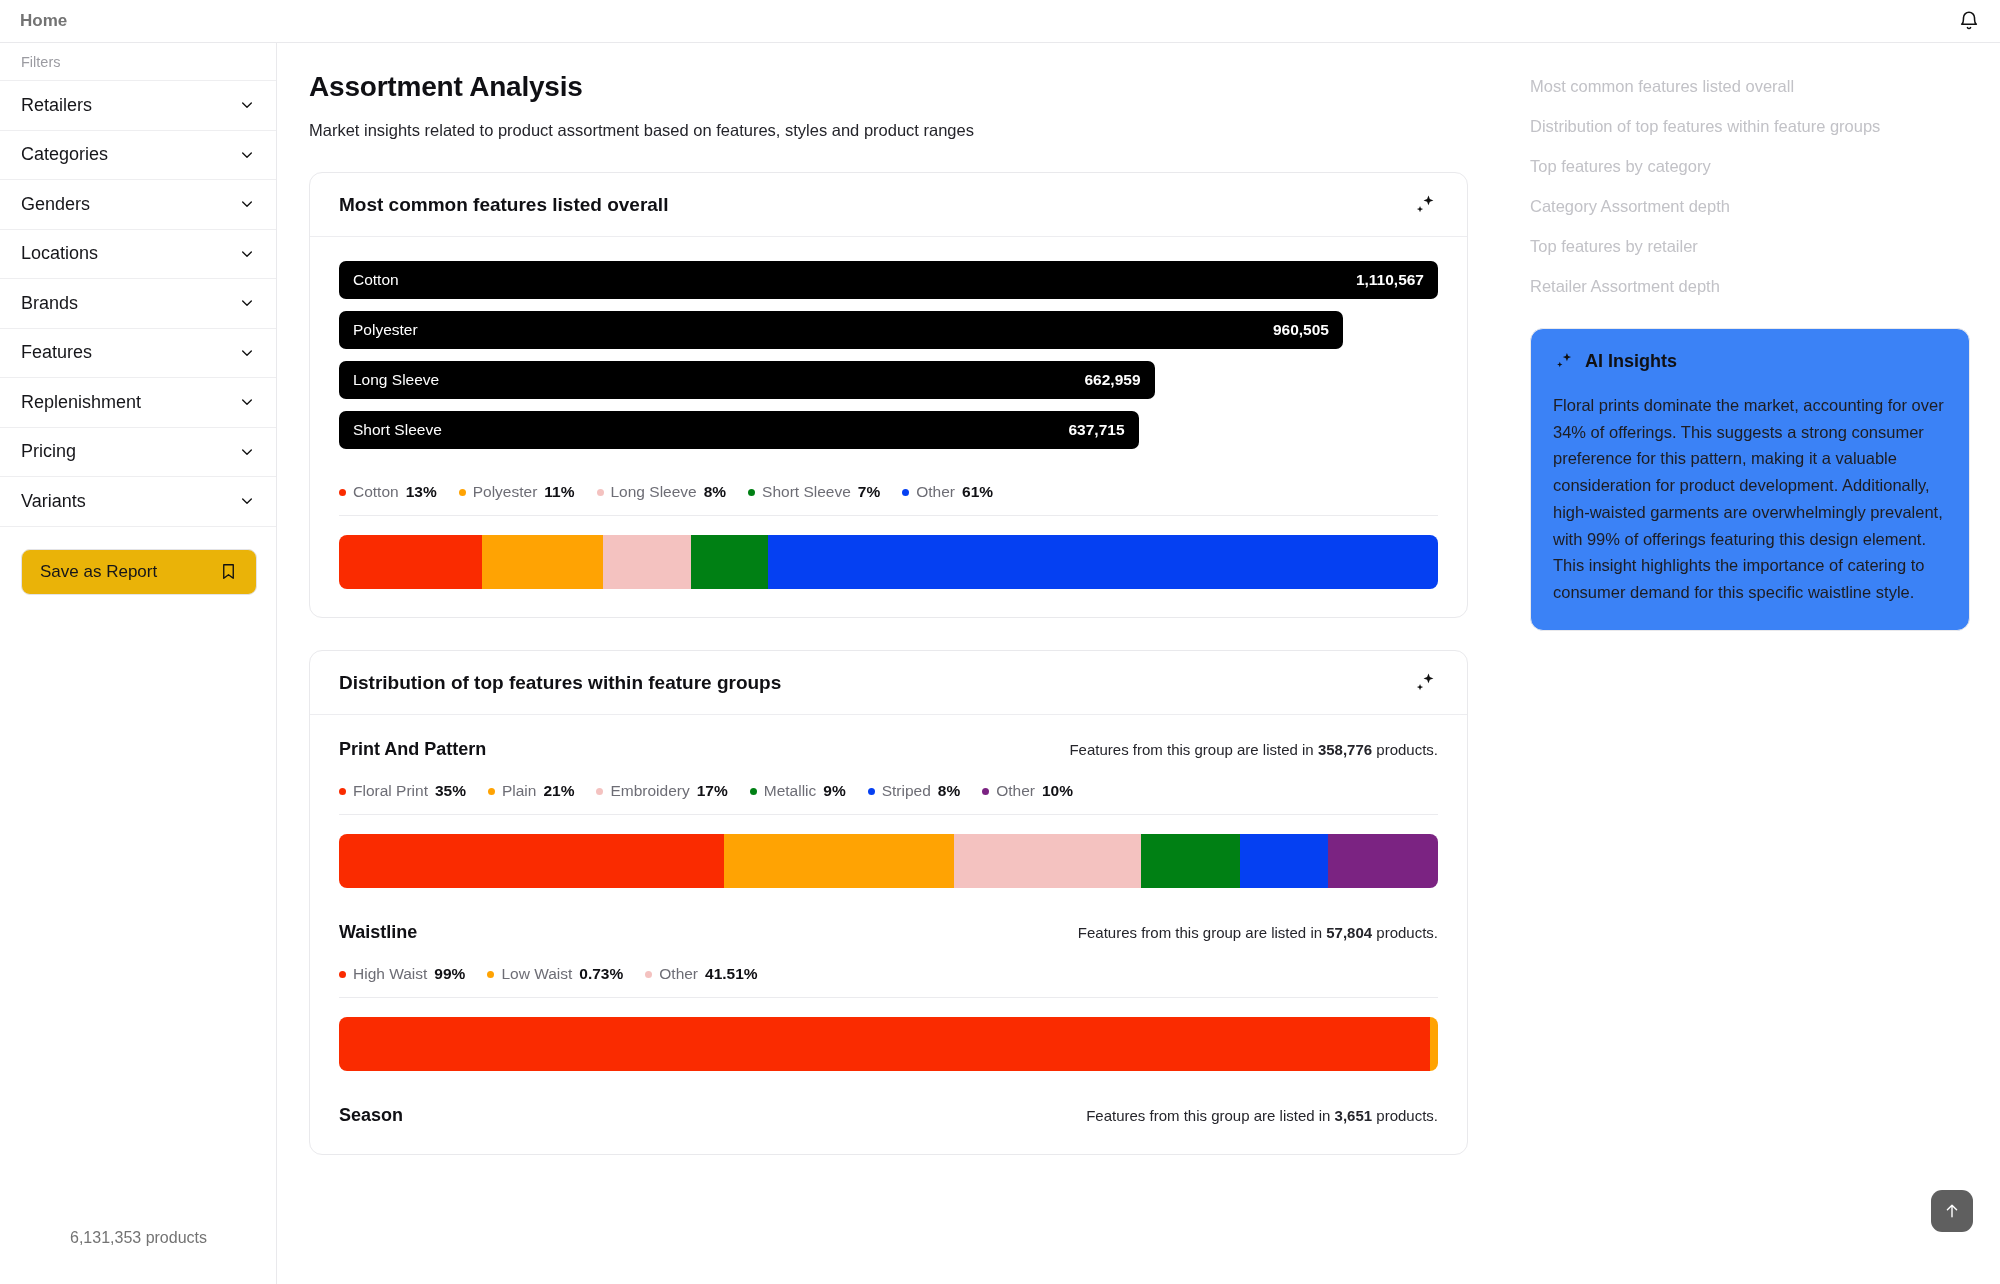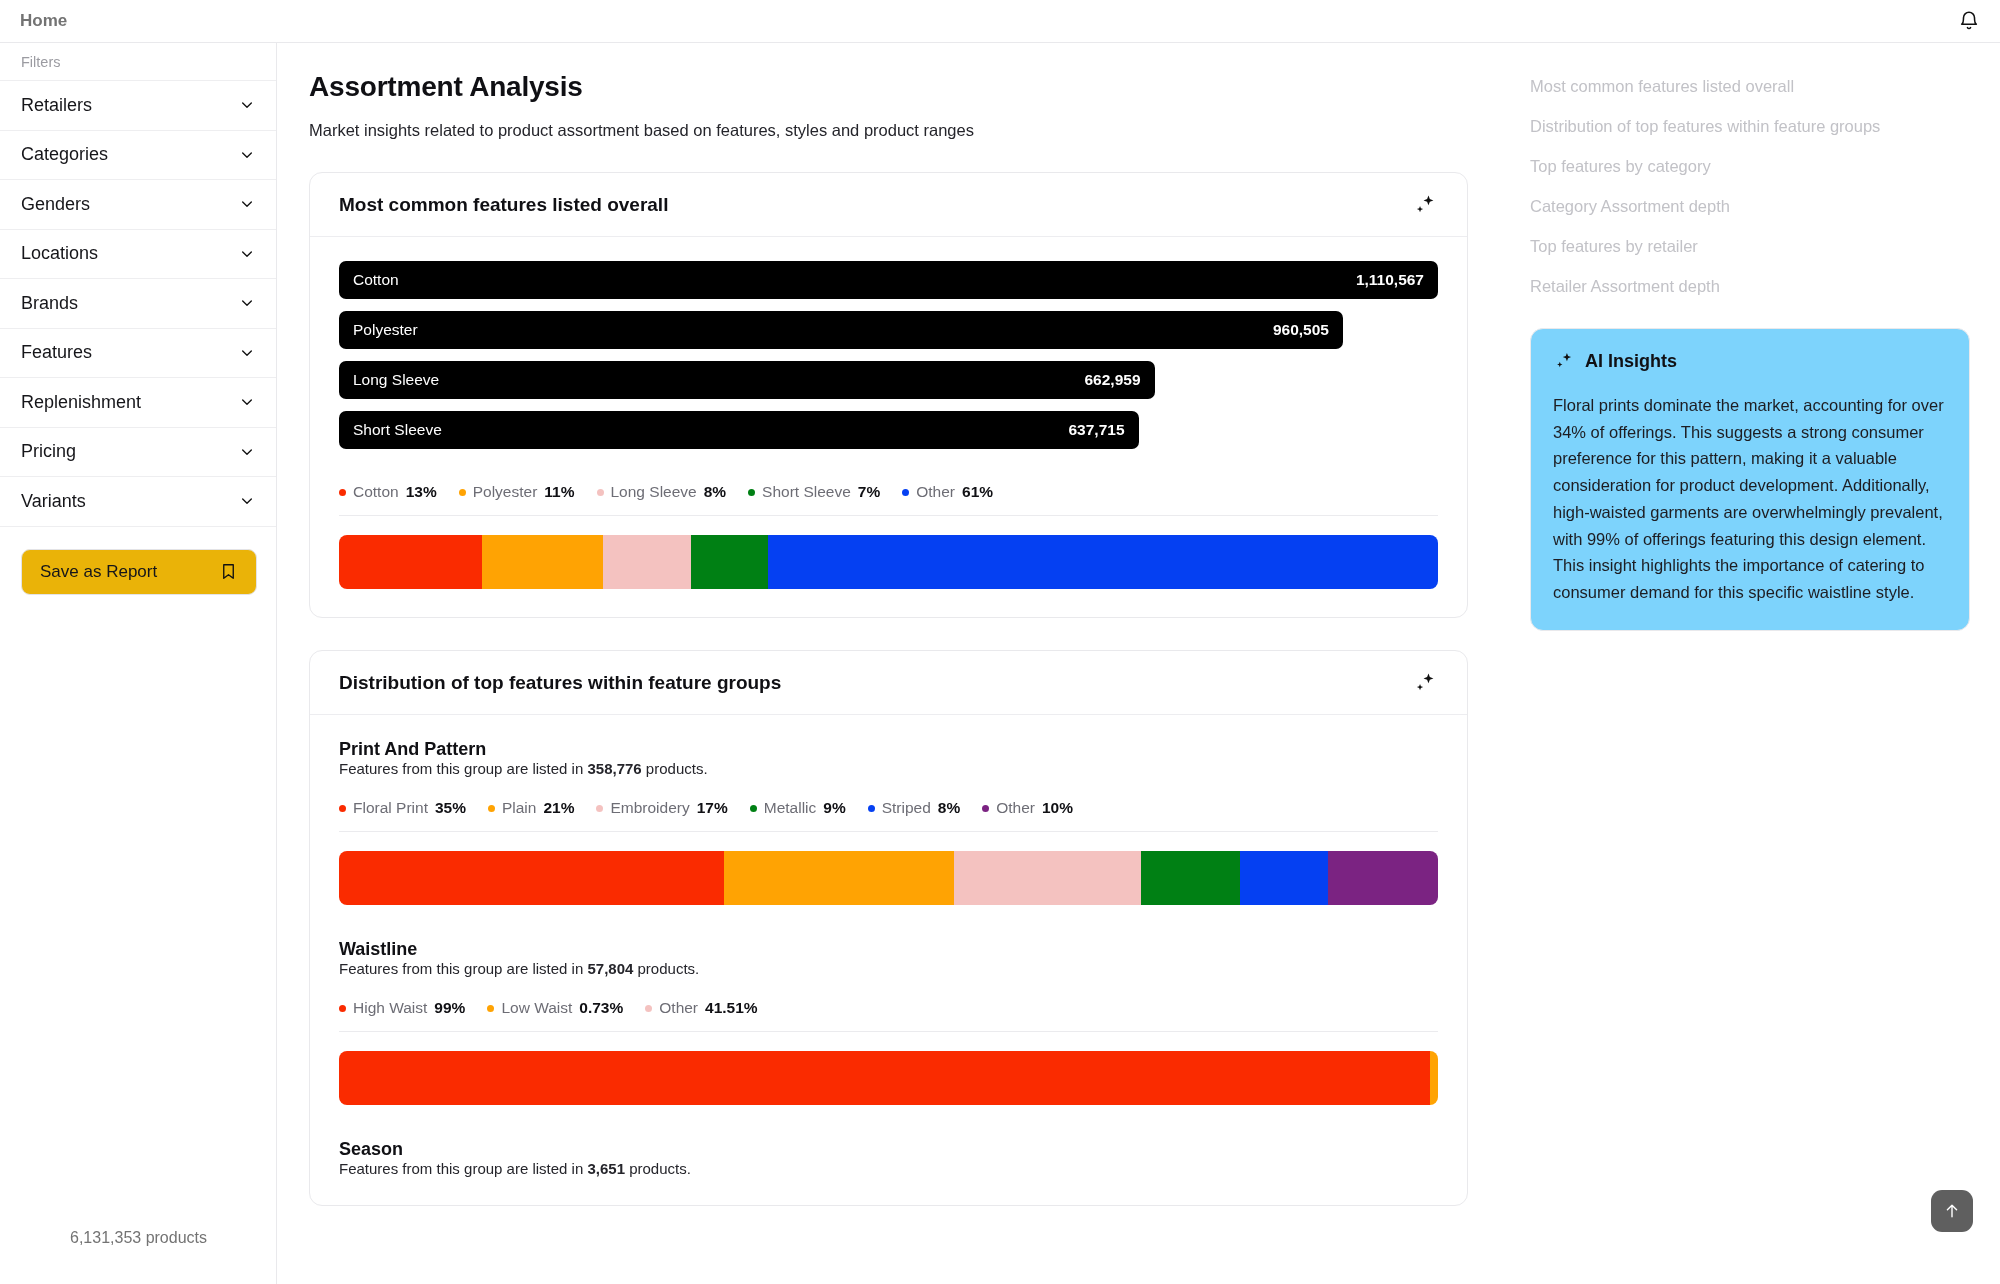--- a/index.html
+++ b/index.html
@@ -113,21 +113,21 @@
   .rule { height: 1px; background: #ebebee; margin-top: 14px; }
 
   .stack {
     display: flex; height: 54px; margin-top: 19px;
     border-radius: 8px; overflow: hidden;
   }
   .seg { height: 100%; }
 
   
   .grp-head {
-    display: flex; align-items: flex-start; justify-content: space-between; flex-direction: column;
+    display: flex; align-items: center; justify-content: space-between;
   }
   .grp-title { font-size: 18px; font-weight: 700; color: #101014; }
   .grp-meta { font-size: 15px; color: #25252b; }
   .grp-meta b { font-weight: 700; }
   .grp { margin-bottom: 34px; }
   .grp:last-child { margin-bottom: 0; }
 
   
   .rail {
     position: absolute; top: 43px; left: 1500px;
@@ -137,21 +137,21 @@
   .rail-link {
     display: block;
     font-size: 16.5px; color: #c2c2c7;
     margin-bottom: 21px; cursor: pointer;
     white-space: nowrap;
   }
   .ai-card {
     margin-top: 32px;
     border: 1px solid #e9e9ec; border-radius: 13px;
     padding: 21px 22px 24px 22px;
-    background: #7dd3fc;
+    background: #3b82f6;
   }
   .ai-head { display: flex; align-items: center; margin-bottom: 20px; }
   .ai-head .spark { width: 22px; height: 22px; margin-right: 10px; }
   .ai-title { font-size: 18px; font-weight: 700; color: #101014; }
   .ai-body { font-size: 16.5px; line-height: 1.62; color: #1d1d22; }
 
   .to-top {
     position: absolute; left: 1931px; top: 1190px;
     width: 42px; height: 42px;
     border-radius: 11px; background: #5f5f5f;

